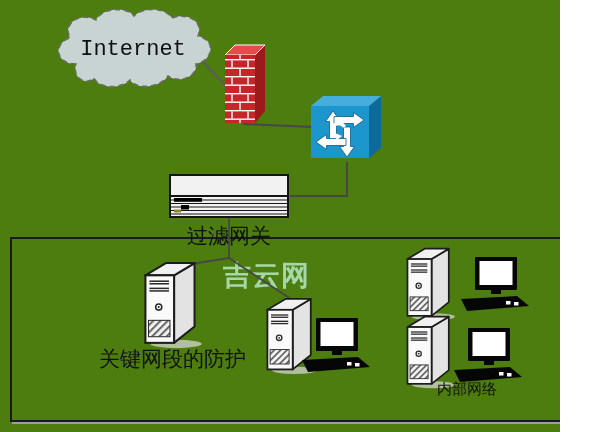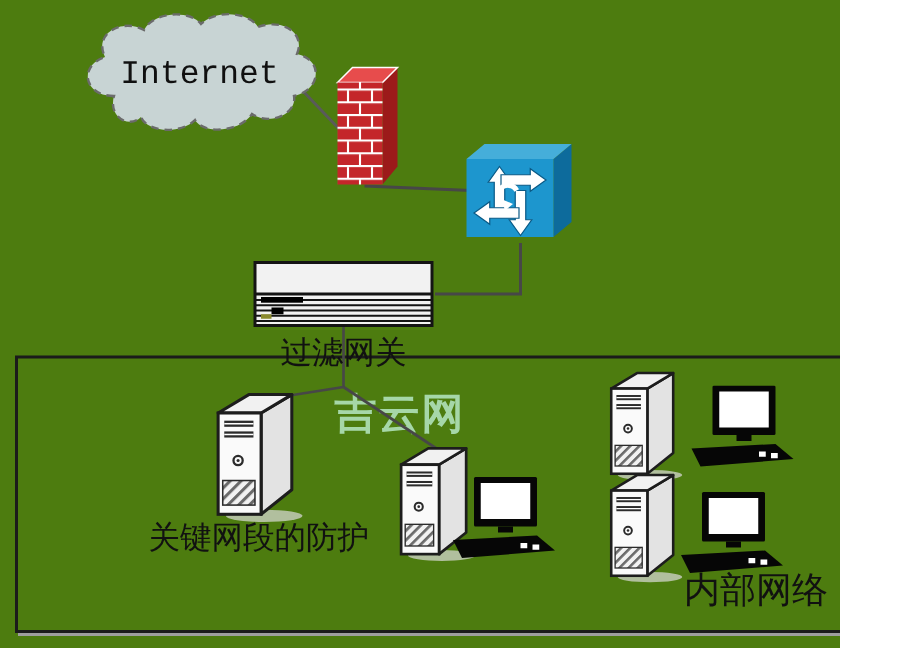--- a/index.html
+++ b/index.html
@@ -7,21 +7,21 @@
           font-family:"Liberation Sans",sans-serif;}
   .abs{position:absolute;}
   .lines-layer{left:0;top:0;width:608px;height:432px;z-index:3;pointer-events:none;}
   .boundary-box{left:10px;top:237px;width:556px;height:181px;border:2px solid #1b1b1b;
                 background:transparent;z-index:1;box-shadow:2px 2px 0 #9e9e9e;}
   .watermark{left:223px;top:262px;font-size:28px;font-weight:700;letter-spacing:1px;
              color:#a6d7a8;z-index:2;white-space:nowrap;line-height:1;}
   .lbl{color:#111;z-index:5;white-space:nowrap;line-height:1.05;}
   .lbl-gateway{left:187px;top:225px;font-size:21px;}
   .lbl-critical{left:99px;top:348px;font-size:21px;}
-  .lbl-internal{left:456px;top:381px;font-size:24px;}
+  .lbl-internal{left:437px;top:381px;font-size:15px;}
   .icon{z-index:4;}
   svg{display:block;overflow:visible;}
 </style>
 </head>
 <body>
 
 <div class="canvas">
 
   <svg width="0" height="0" style="position:absolute" aria-hidden="true">
     <defs>

